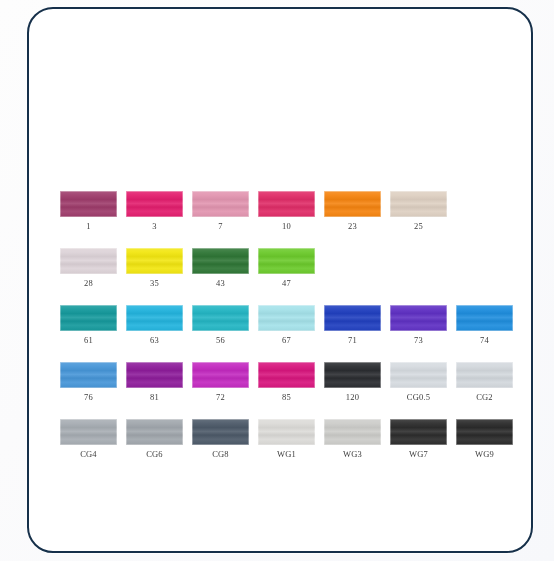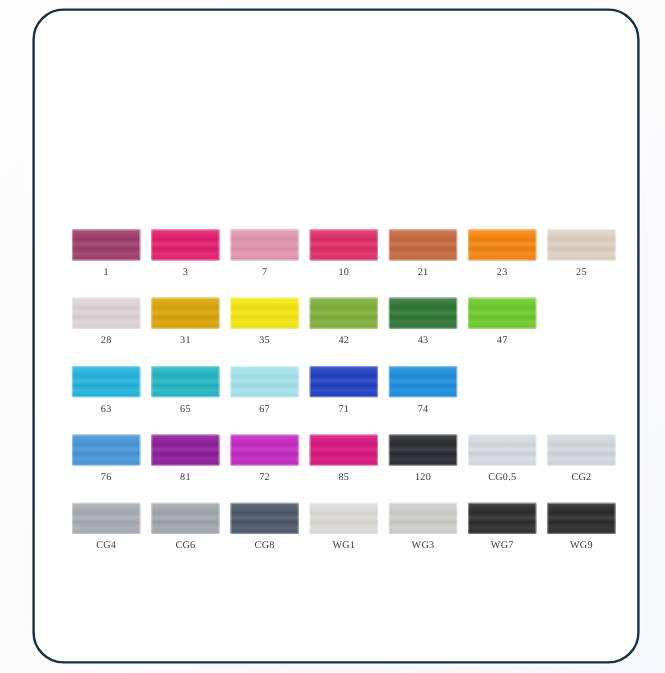--- a/index.html
+++ b/index.html
@@ -117,76 +117,72 @@
         </div>
         <div class="swatch-cell">
           <div class="swatch-chip" style="background-color: rgb(226, 149, 176);"></div>
           <div class="swatch-label">7</div>
         </div>
         <div class="swatch-cell">
           <div class="swatch-chip" style="background-color: rgb(224, 45, 104);"></div>
           <div class="swatch-label">10</div>
         </div>
         <div class="swatch-cell">
-          <div class="swatch-chip" style="background-color: rgb(196, 105, 63);"></div>
-          <div class="swatch-label">21</div>
-        </div>
-        <div class="swatch-cell">
           <div class="swatch-chip" style="background-color: rgb(245, 132, 16);"></div>
           <div class="swatch-label">23</div>
         </div>
         <div class="swatch-cell">
           <div class="swatch-chip" style="background-color: rgb(222, 208, 194);"></div>
           <div class="swatch-label">25</div>
         </div>
       </div>
       <div class="swatch-row">
         <div class="swatch-cell">
           <div class="swatch-chip" style="background-color: rgb(221, 211, 216);"></div>
           <div class="swatch-label">28</div>
         </div>
         <div class="swatch-cell">
-          <div class="swatch-chip" style="background-color: rgb(217, 165, 9);"></div>
-          <div class="swatch-label">31</div>
-        </div>
-        <div class="swatch-cell">
           <div class="swatch-chip" style="background-color: rgb(242, 230, 17);"></div>
           <div class="swatch-label">35</div>
         </div>
         <div class="swatch-cell">
-          <div class="swatch-chip" style="background-color: rgb(126, 176, 58);"></div>
-          <div class="swatch-label">42</div>
-        </div>
-        <div class="swatch-cell">
           <div class="swatch-chip" style="background-color: rgb(47, 118, 54);"></div>
           <div class="swatch-label">43</div>
         </div>
         <div class="swatch-cell">
           <div class="swatch-chip" style="background-color: rgb(108, 202, 44);"></div>
           <div class="swatch-label">47</div>
         </div>
       </div>
       <div class="swatch-row">
         <div class="swatch-cell">
+          <div class="swatch-chip" style="background-color: rgb(22, 154, 157);"></div>
+          <div class="swatch-label">61</div>
+        </div>
+        <div class="swatch-cell">
           <div class="swatch-chip" style="background-color: rgb(35, 180, 222);"></div>
           <div class="swatch-label">63</div>
         </div>
         <div class="swatch-cell">
           <div class="swatch-chip" style="background-color: rgb(36, 182, 196);"></div>
-          <div class="swatch-label">65</div>
+          <div class="swatch-label">56</div>
         </div>
         <div class="swatch-cell">
           <div class="swatch-chip" style="background-color: rgb(165, 226, 234);"></div>
           <div class="swatch-label">67</div>
         </div>
         <div class="swatch-cell">
           <div class="swatch-chip" style="background-color: rgb(33, 64, 192);"></div>
           <div class="swatch-label">71</div>
         </div>
         <div class="swatch-cell">
+          <div class="swatch-chip" style="background-color: rgb(96, 49, 196);"></div>
+          <div class="swatch-label">73</div>
+        </div>
+        <div class="swatch-cell">
           <div class="swatch-chip" style="background-color: rgb(31, 142, 222);"></div>
           <div class="swatch-label">74</div>
         </div>
       </div>
       <div class="swatch-row">
         <div class="swatch-cell">
           <div class="swatch-chip" style="background-color: rgb(71, 150, 216);"></div>
           <div class="swatch-label">76</div>
         </div>
         <div class="swatch-cell">

